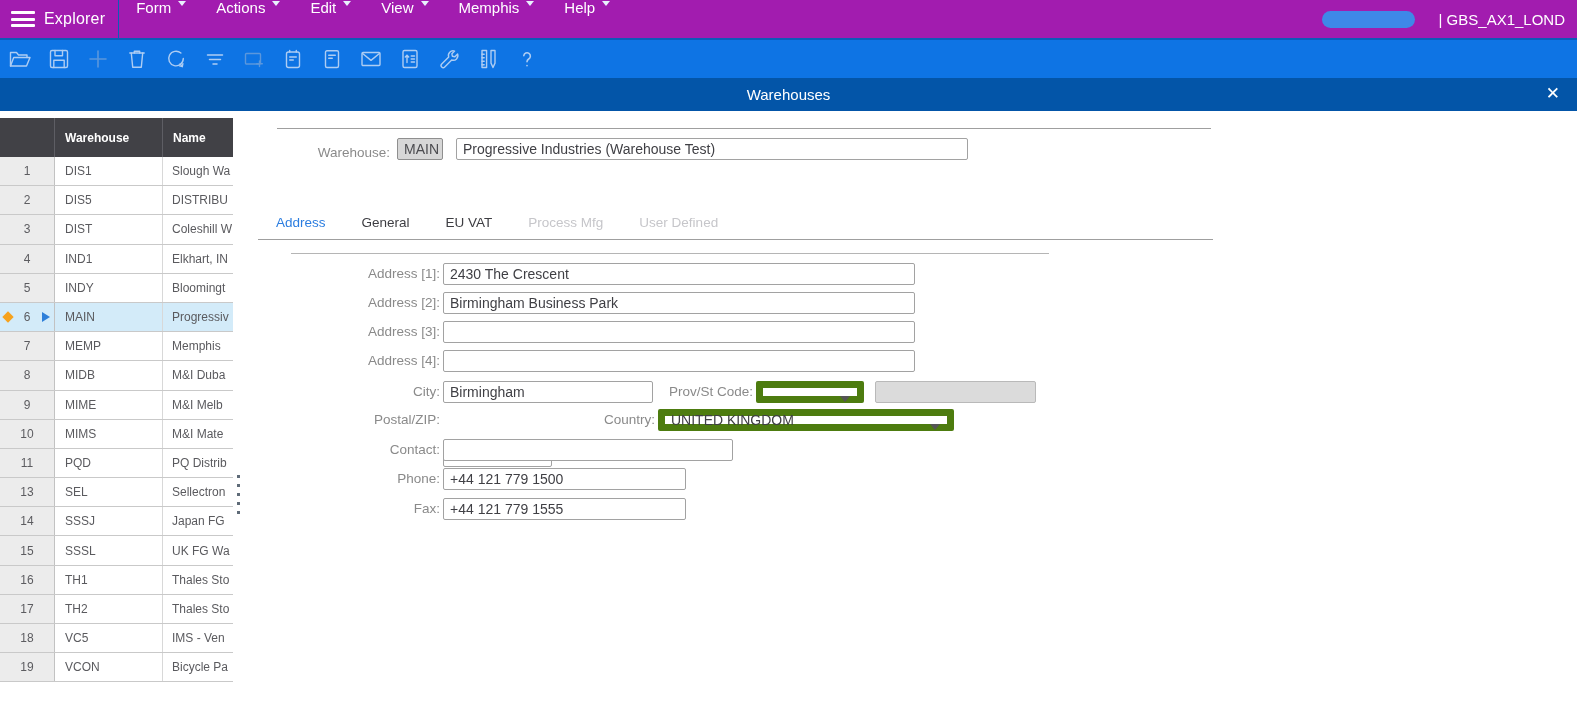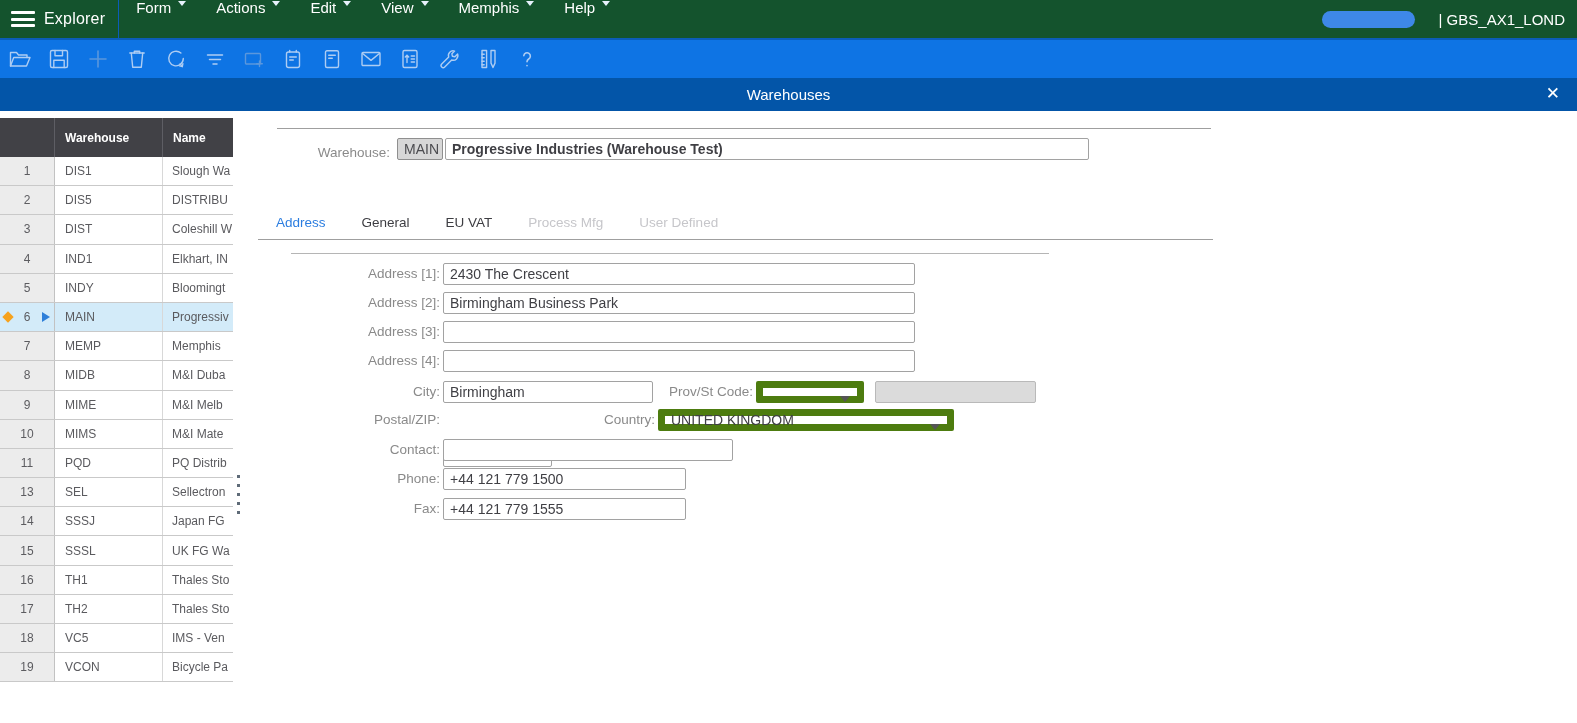--- a/index.html
+++ b/index.html
@@ -1,21 +1,21 @@
 <!DOCTYPE html>
 <html><head>
 <meta charset="utf-8">
 <style>
   * { box-sizing: border-box; margin: 0; padding: 0; }
   html,body { width:1577px; height:723px; overflow:hidden; background:#fff;
               font-family:"Liberation Sans", sans-serif; }
   .app { position:relative; width:1577px; height:723px; }
 
   
-  .menubar { height:40px; background:#14532d; border-bottom:2px solid #0b5cb8;
+  .menubar { height:40px; background:#a21caf; border-bottom:2px solid #0b5cb8;
              display:flex; align-items:center; color:#fff; font-size:15px; }
   .hamburger { width:24px; height:16px; margin:0 9px 0 11px; display:flex;
                flex-direction:column; justify-content:space-between; cursor:pointer; }
   .hamburger i { display:block; height:3px; background:#fff; border-radius:1px; }
   .app-label { font-size:16px; letter-spacing:.2px; }
   .vdiv { width:1px; height:40px; background:#0b5cb8; margin-left:13px; }
   .menus { display:flex; align-items:center; margin-left:2px; }
   .menu-item { display:flex; align-items:flex-start; gap:7px; padding:0 15px; height:40px; cursor:pointer; }
   .caret { width:0; height:0; border-left:4.5px solid transparent; border-right:4.5px solid transparent;
            border-top:5px solid #e8f1fc; margin-top:2px; }
@@ -85,21 +85,21 @@
                      border-left:5px solid transparent; border-right:5px solid transparent;
                      border-top:6px solid #555; }
 
   .tabs { position:absolute; left:21px; top:104px; display:flex; gap:36px; font-size:13.5px; }
   .tab { cursor:pointer; color:#3d3d42; }
   .tab.active { color:#2b7de0; }
   .tab.disabled { color:#c6c6ca; cursor:default; }
 
   
   .lbl-wh   { left:0;   top:31px;  width:135px; }
-  .in-whname{ left:190px; top:27px; width:644px;font-weight:bold; }
+  .in-whname{ left:201px; top:27px; width:512px; }
   .lbl-a1 { left:0; top:152px; width:185px; }  .in-a1 { left:188px; top:152px; width:472px; }
   .lbl-a2 { left:0; top:181px; width:185px; }  .in-a2 { left:188px; top:181px; width:472px; }
   .lbl-a3 { left:0; top:210px; width:185px; }  .in-a3 { left:188px; top:210px; width:472px; }
   .lbl-a4 { left:0; top:239px; width:185px; }  .in-a4 { left:188px; top:239px; width:472px; }
   .lbl-city { left:0; top:270px; width:185px; } .in-city { left:188px; top:270px; width:210px; }
   .lbl-prov { left:403px; top:270px; width:95px; } .cb-prov { left:501px; top:270px; width:108px; }
   .bx-prov  { left:620px; top:270px; width:161px; }
   .lbl-zip { left:0; top:298px; width:185px; } .in-zip { left:188px; top:298px; width:109px;margin-top:36px; }
   .lbl-country { left:330px; top:298px; width:70px; } .cb-country { left:403px; top:298px; width:296px; }
   .lbl-contact { left:0; top:328px; width:185px; } .in-contact { left:188px; top:328px; width:290px; }

